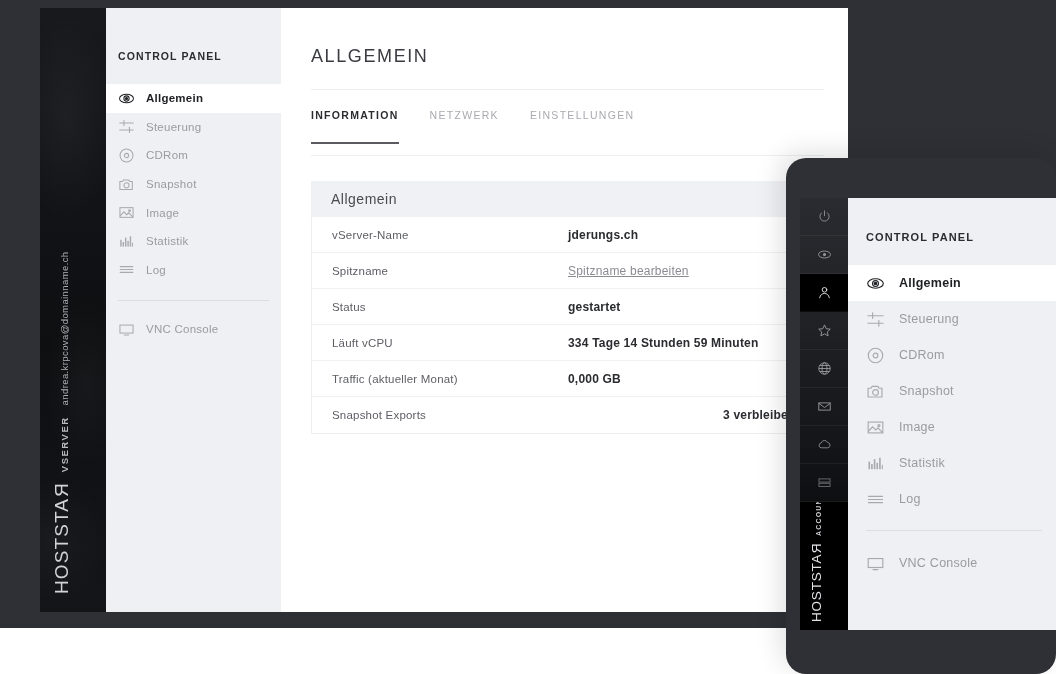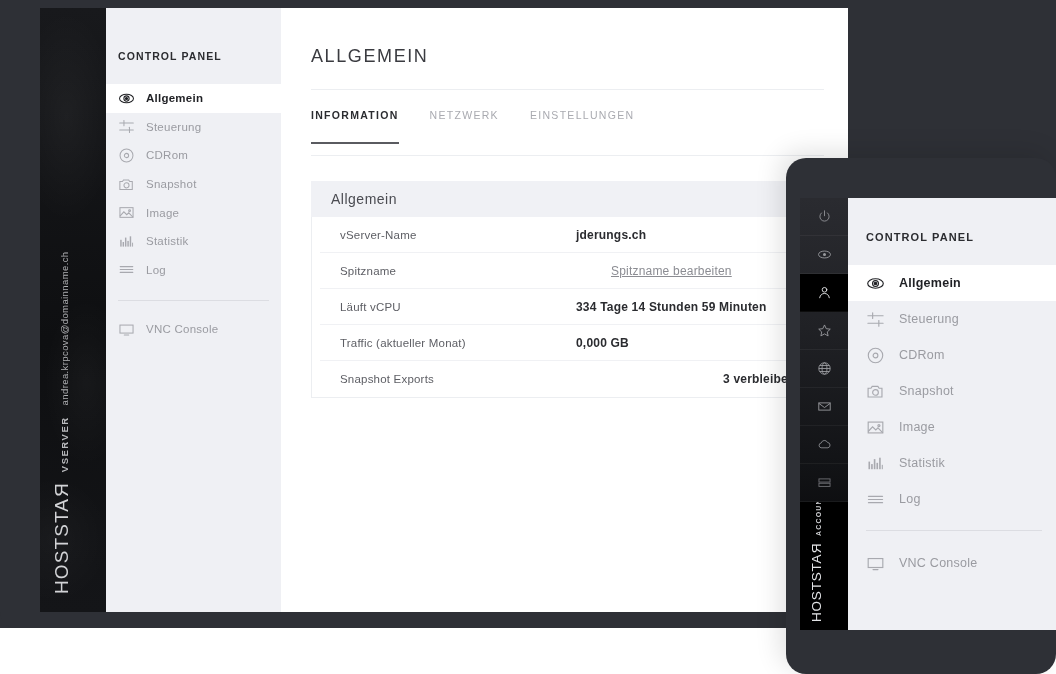--- a/index.html
+++ b/index.html
@@ -97,29 +97,29 @@
     content:""; position:absolute; left:0; right:0; bottom:0;
     height:1.6px; background:#5a5b60;
   }
   .hr2{ height:1px; background:#eceef1; margin-top:11px; }
 
   .panel{ margin-top:25px; }
   .panel-head{
     background:#f0f1f5; height:36px; display:flex; align-items:center;
     padding-left:20px; font-size:14px; color:#4a4b51; letter-spacing:.5px;
   }
-  .panel-body{ border:1px solid #eceef1; border-top:none;padding-left:8px; }
+  .panel-body{ border:1px solid #eceef1; border-top:none; }
   .row{
     display:flex; align-items:center; height:36px; padding:0 20px;
     border-bottom:1px solid #f0f1f4;
   }
   .row:last-child{ border-bottom:none;justify-content:space-between; }
   .row-k{ flex:0 0 236px; font-size:11.5px; color:#5d5e64; letter-spacing:.2px; }
   .row-v{ font-size:12px; color:#2b2c30; font-weight:700; letter-spacing:.2px; }
-  .row-v.link{ font-weight:400; color:#8b8c92; text-decoration:underline; cursor:pointer;margin-left:35px; }
+  .row-v.link{ font-weight:400; color:#8b8c92; text-decoration:underline; cursor:pointer; }
 
   
   .mobile{
     position:absolute; left:786px; top:158px; width:270px; height:516px;
     background:#2e3036; border-radius:20px 20px 20px 20px;
     box-shadow:-6px -6px 26px rgba(0,0,0,.12);
   }
   .mobile-screen{
     position:absolute; left:14px; top:40px; width:256px; height:432px;
     overflow:hidden; display:flex; background:#eff0f4;
@@ -300,20 +300,24 @@
           <div class="panel-body">
             <div class="row">
               <div class="row-k">vServer-Name</div>
               <div class="row-v">jderungs.ch</div>
             </div>
             <div class="row">
               <div class="row-k">Spitzname</div>
               <div class="row-v link">Spitzname bearbeiten</div>
             </div>
             <div class="row">
+              <div class="row-k">Status</div>
+              <div class="row-v">gestartet</div>
+            </div>
+            <div class="row">
               <div class="row-k">Läuft vCPU</div>
               <div class="row-v">334 Tage 14 Stunden 59 Minuten</div>
             </div>
             <div class="row">
               <div class="row-k">Traffic (aktueller Monat)</div>
               <div class="row-v">0,000 GB</div>
             </div>
             <div class="row">
               <div class="row-k">Snapshot Exports</div>
               <div class="row-v">3 verbleibend</div>

